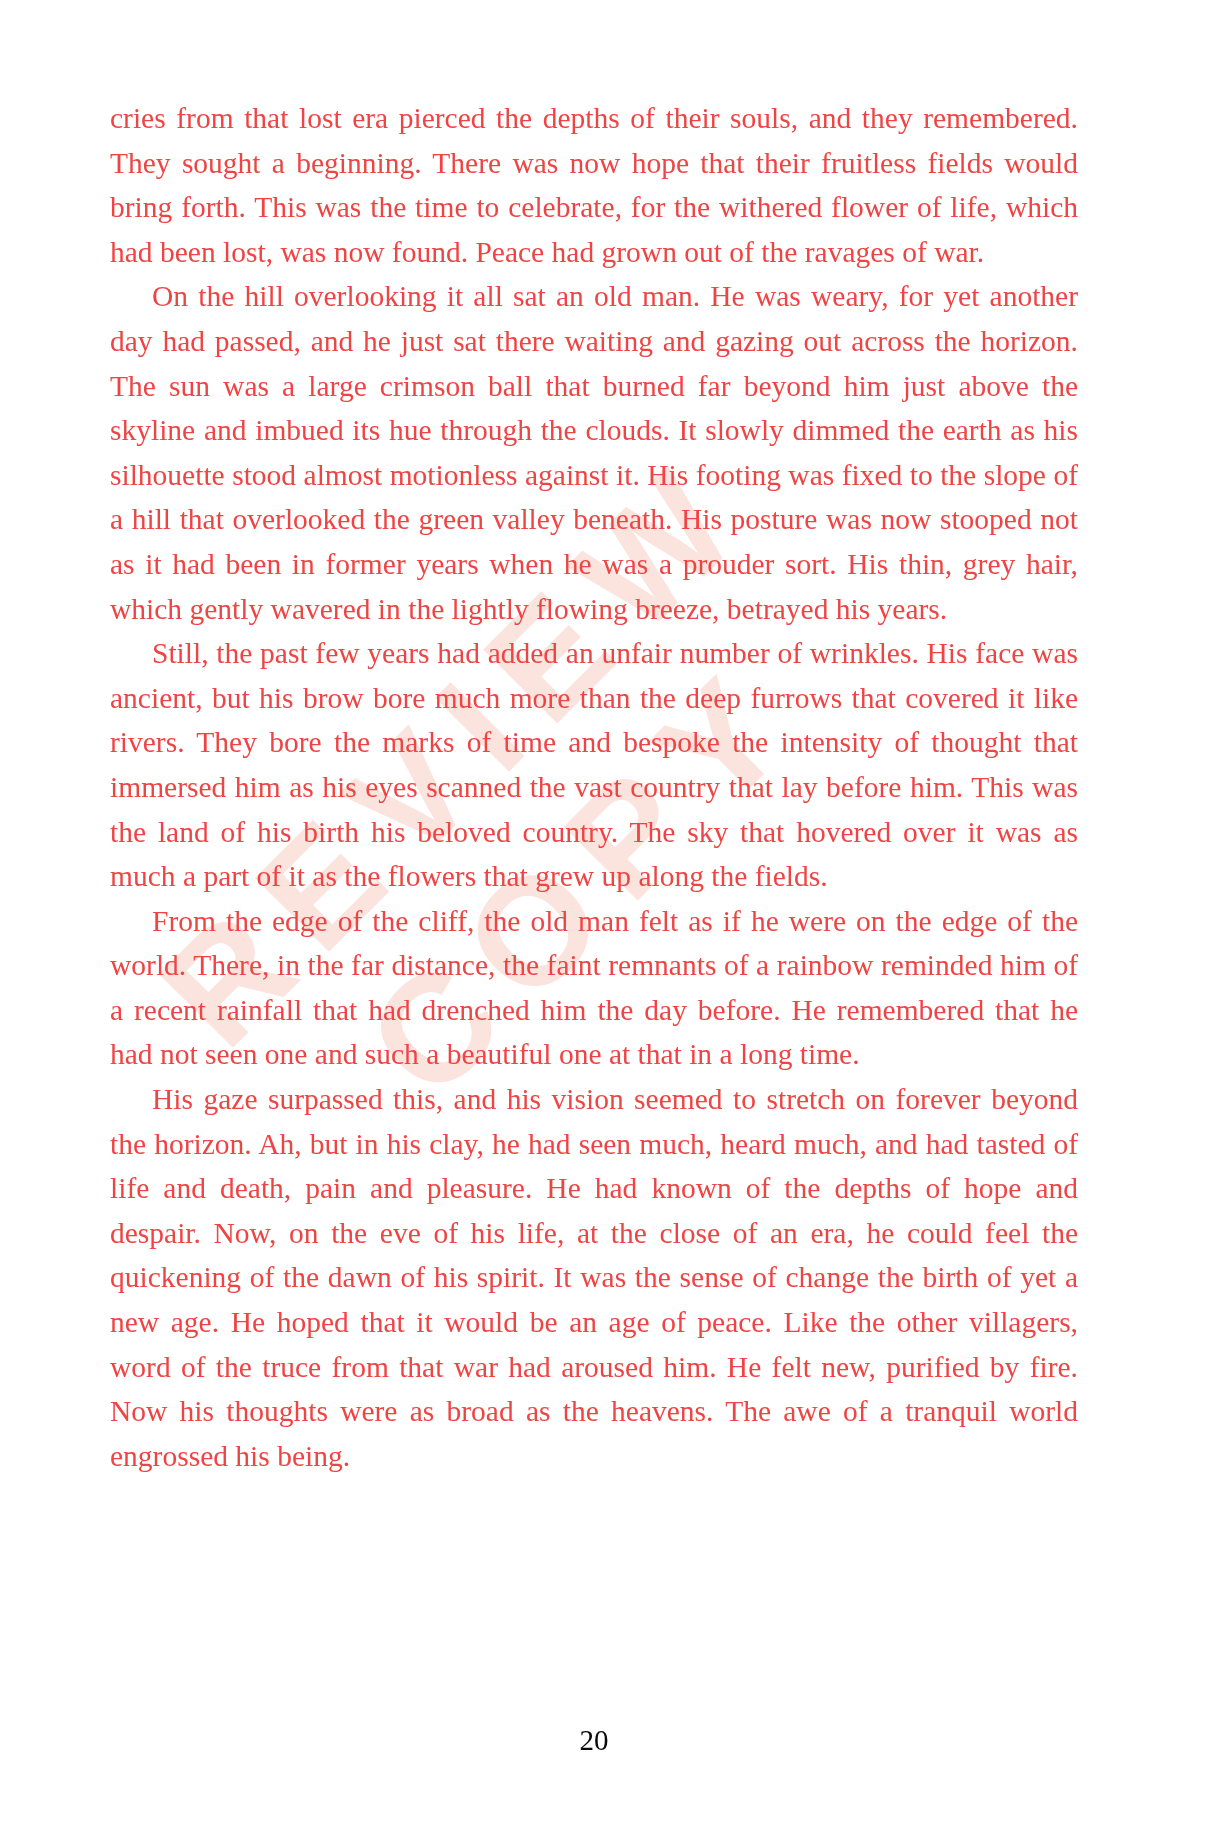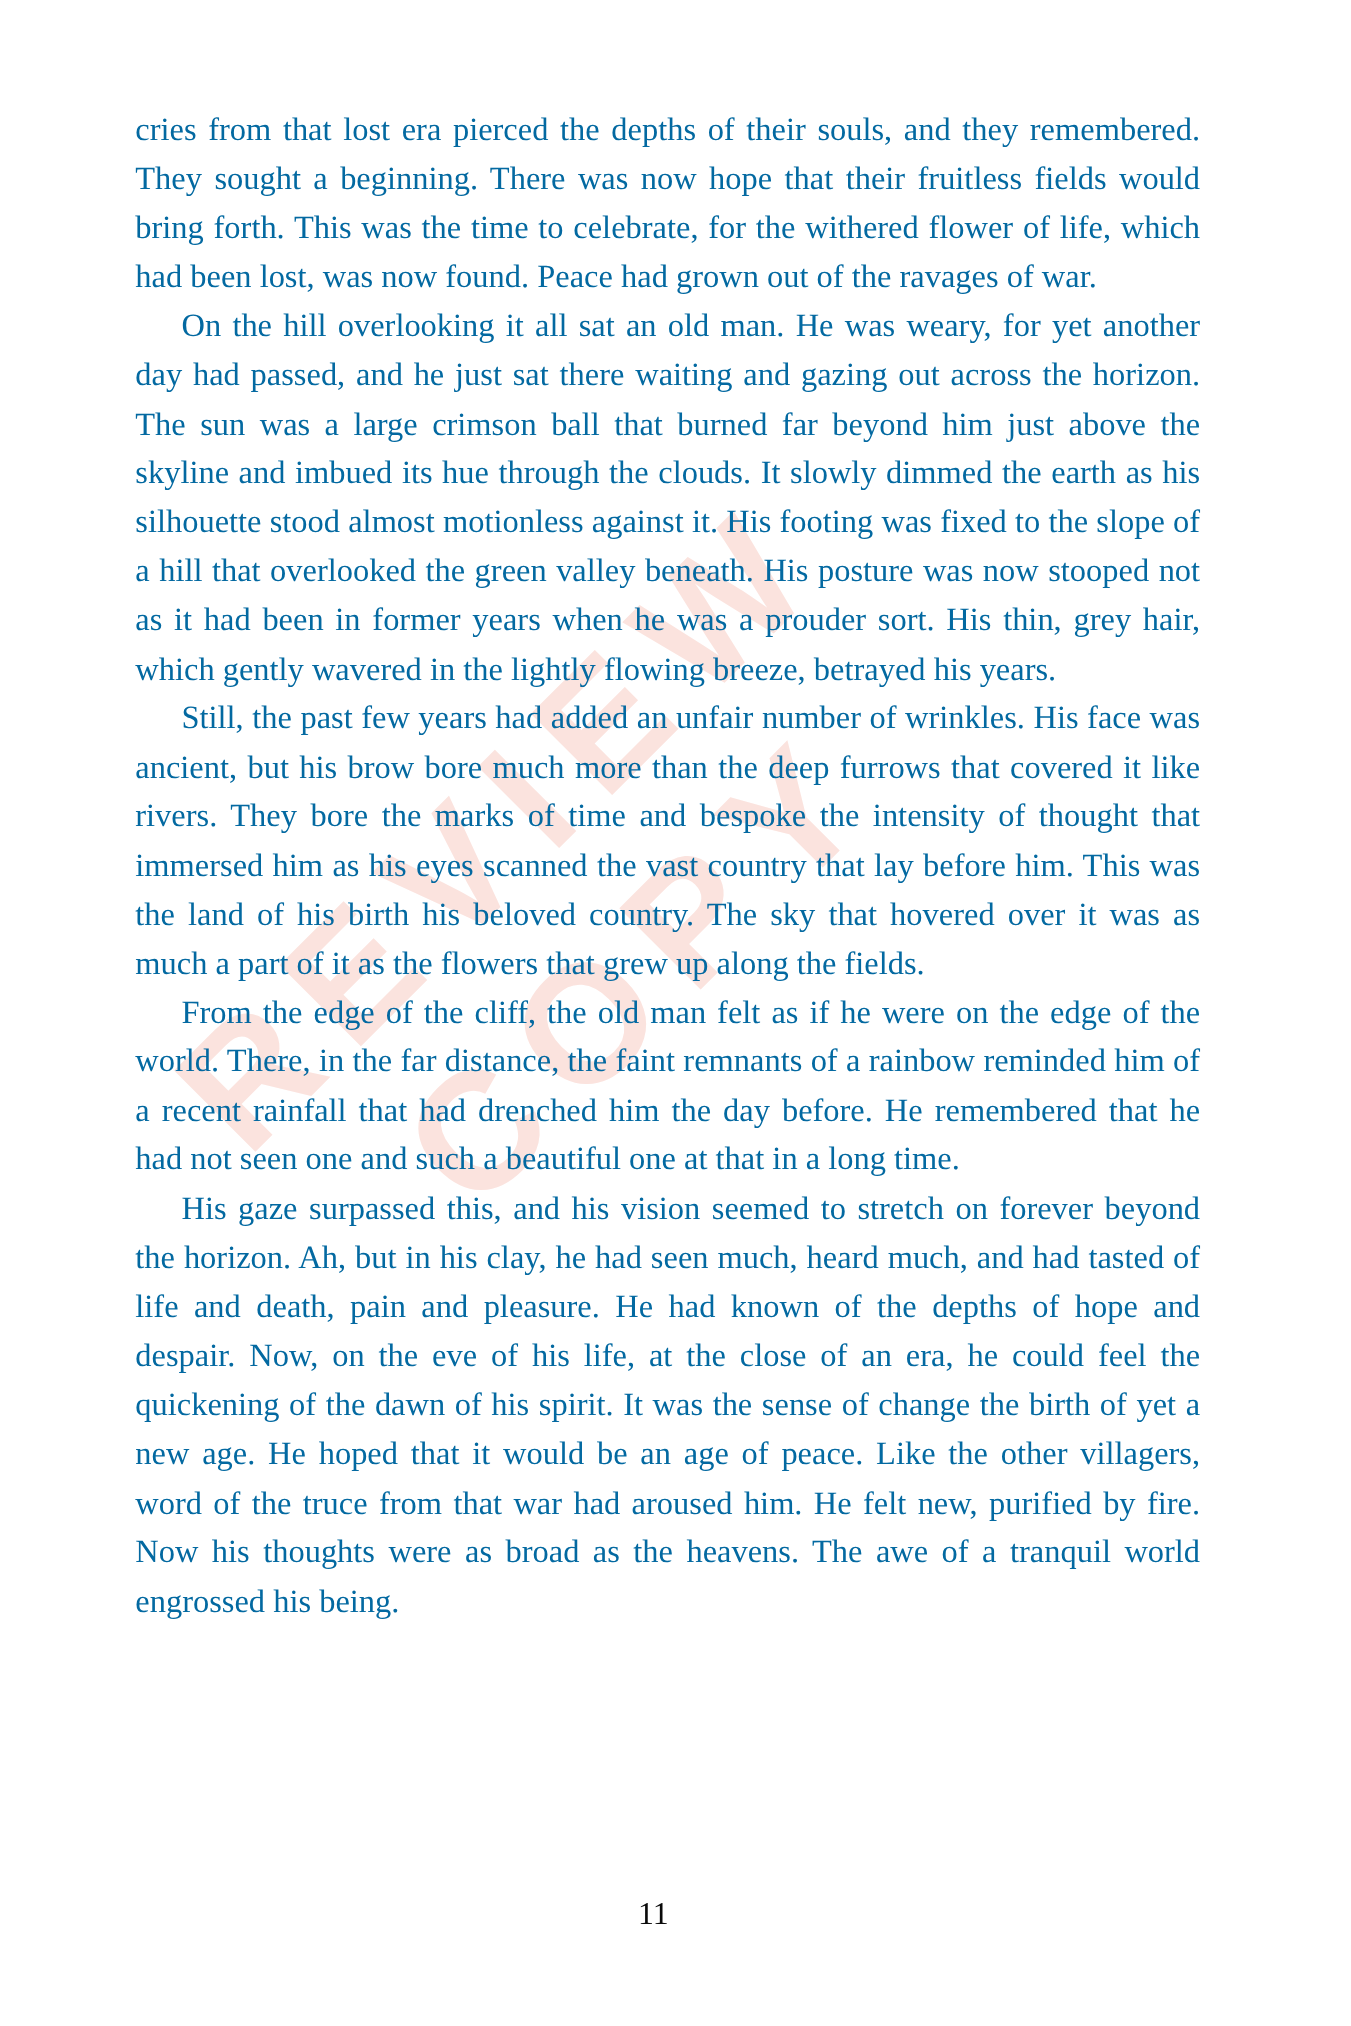--- a/index.html
+++ b/index.html
@@ -26,27 +26,27 @@
     letter-spacing: 26px;
     line-height: 1.2;
     color: #fbe3de;
     text-align: center;
     white-space: nowrap;
     z-index: 0;
     user-select: none;
   }
   .content {
     position: absolute;
-    left: 123px;
+    left: 110px;
     top: 96px;
     width: 968px;
     z-index: 1;
     font-size: 29.5px;
     line-height: 44.6px;
-    color: #0369a1;
+    color: #ef4444;
     text-align: justify;
   }
   .content p {
     margin: 0;
     padding: 0;
     text-indent: 42px;
   }
   .content p.noindent {
     text-indent: 0;
   }
@@ -72,15 +72,15 @@
   </div>
 
   <div class="content">
     <p class="noindent">cries from that lost era pierced the depths of their souls, and they remembered. They sought a beginning. There was now hope that their fruitless fields would bring forth. This was the time to celebrate, for the withered flower of life, which had been lost, was now found. Peace had grown out of the ravages of war.</p>
     <p>On the hill overlooking it all sat an old man. He was weary, for yet another day had passed, and he just sat there waiting and gazing out across the horizon. The sun was a large crimson ball that burned far beyond him just above the skyline and imbued its hue through the clouds. It slowly dimmed the earth as his silhouette stood almost motionless against it. His footing was fixed to the slope of a hill that overlooked the green valley beneath. His posture was now stooped not as it had been in former years when he was a prouder sort. His thin, grey hair, which gently wavered in the lightly flowing breeze, betrayed his years.</p>
     <p>Still, the past few years had added an unfair number of wrinkles. His face was ancient, but his brow bore much more than the deep furrows that covered it like rivers. They bore the marks of time and bespoke the intensity of thought that immersed him as his eyes scanned the vast country that lay before him. This was the land of his birth his beloved country. The sky that hovered over it was as much a part of it as the flowers that grew up along the fields.</p>
     <p>From the edge of the cliff, the old man felt as if he were on the edge of the world. There, in the far distance, the faint remnants of a rainbow reminded him of a recent rainfall that had drenched him the day before. He remembered that he had not seen one and such a beautiful one at that in a long time.</p>
     <p>His gaze surpassed this, and his vision seemed to stretch on forever beyond the horizon. Ah, but in his clay, he had seen much, heard much, and had tasted of life and death, pain and pleasure. He had known of the depths of hope and despair. Now, on the eve of his life, at the close of an era, he could feel the quickening of the dawn of his spirit. It was the sense of change the birth of yet a new age. He hoped that it would be an age of peace. Like the other villagers, word of the truce from that war had aroused him. He felt new, purified by fire. Now his thoughts were as broad as the heavens. The awe of a tranquil world engrossed his being.</p>
   </div>
 
-  <div class="pagenum">11</div>
+  <div class="pagenum">20</div>
 
 </div>
 
 </body></html>

